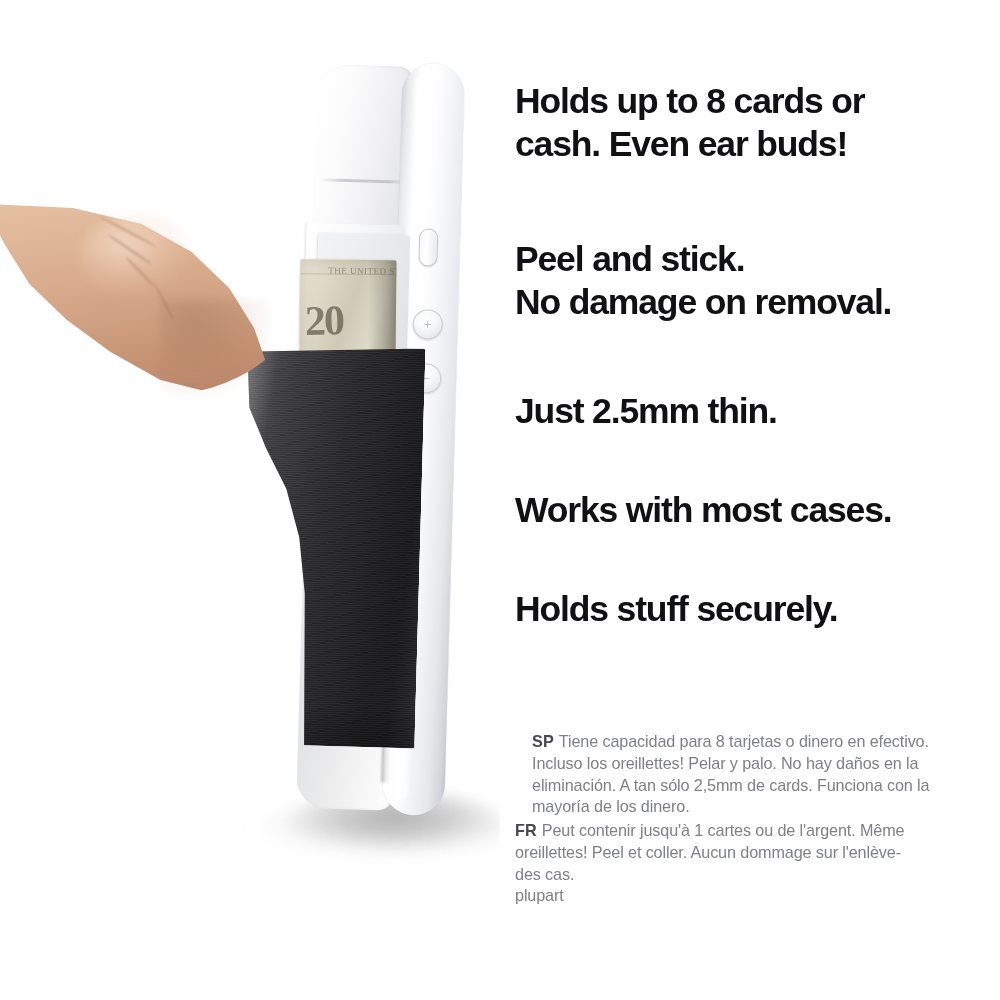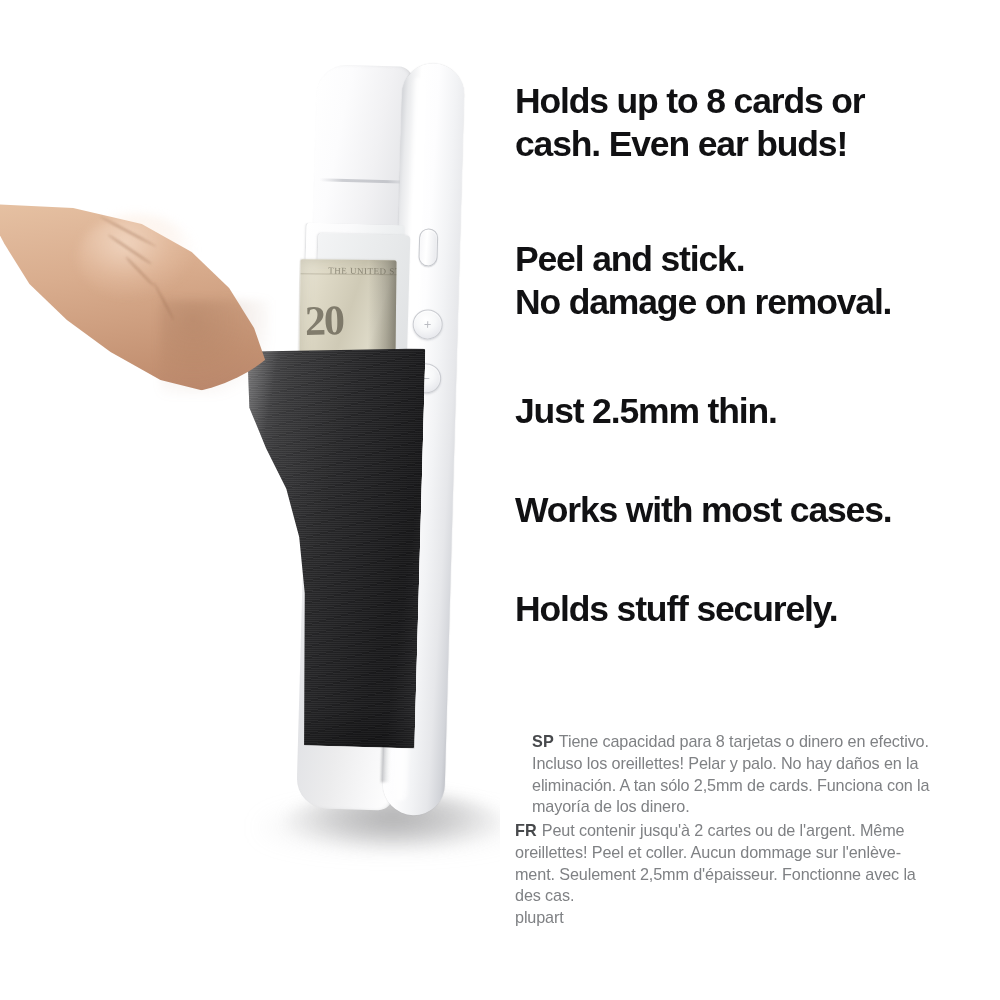--- a/index.html
+++ b/index.html
@@ -634,21 +634,20 @@
     </div>
 
     <div class="fineprint" id="fp-sp">
       <span class="fp-line"><span class="lang-tag">SP</span><span>Tiene capacidad para 8 tarjetas o dinero en efectivo.</span></span>
       <span class="fp-line">Incluso los oreillettes! Pelar y palo. No hay daños en la</span>
       <span class="fp-line">eliminación. A tan sólo 2,5mm de cards. Funciona con la</span>
       <span class="fp-line">mayoría de los dinero.</span>
     </div>
 
     <div class="fineprint" id="fp-fr">
-      <span class="fp-line"><span class="lang-tag">FR</span><span>Peut contenir jusqu'à 2 cartes ou de l'argent. Même</span></span>
+      <span class="fp-line"><span class="lang-tag">FR</span><span>Peut contenir jusqu'à 1 cartes ou de l'argent. Même</span></span>
       <span class="fp-line">oreillettes! Peel et coller. Aucun dommage sur l'enlève-</span>
-      <span class="fp-line">ment. Seulement 2,5mm d'épaisseur. Fonctionne avec la</span>
       <span class="fp-line">des cas.</span>
       <span class="fp-line">plupart</span>
     </div>
 
   </div>
 </div>
 
 </body></html>

